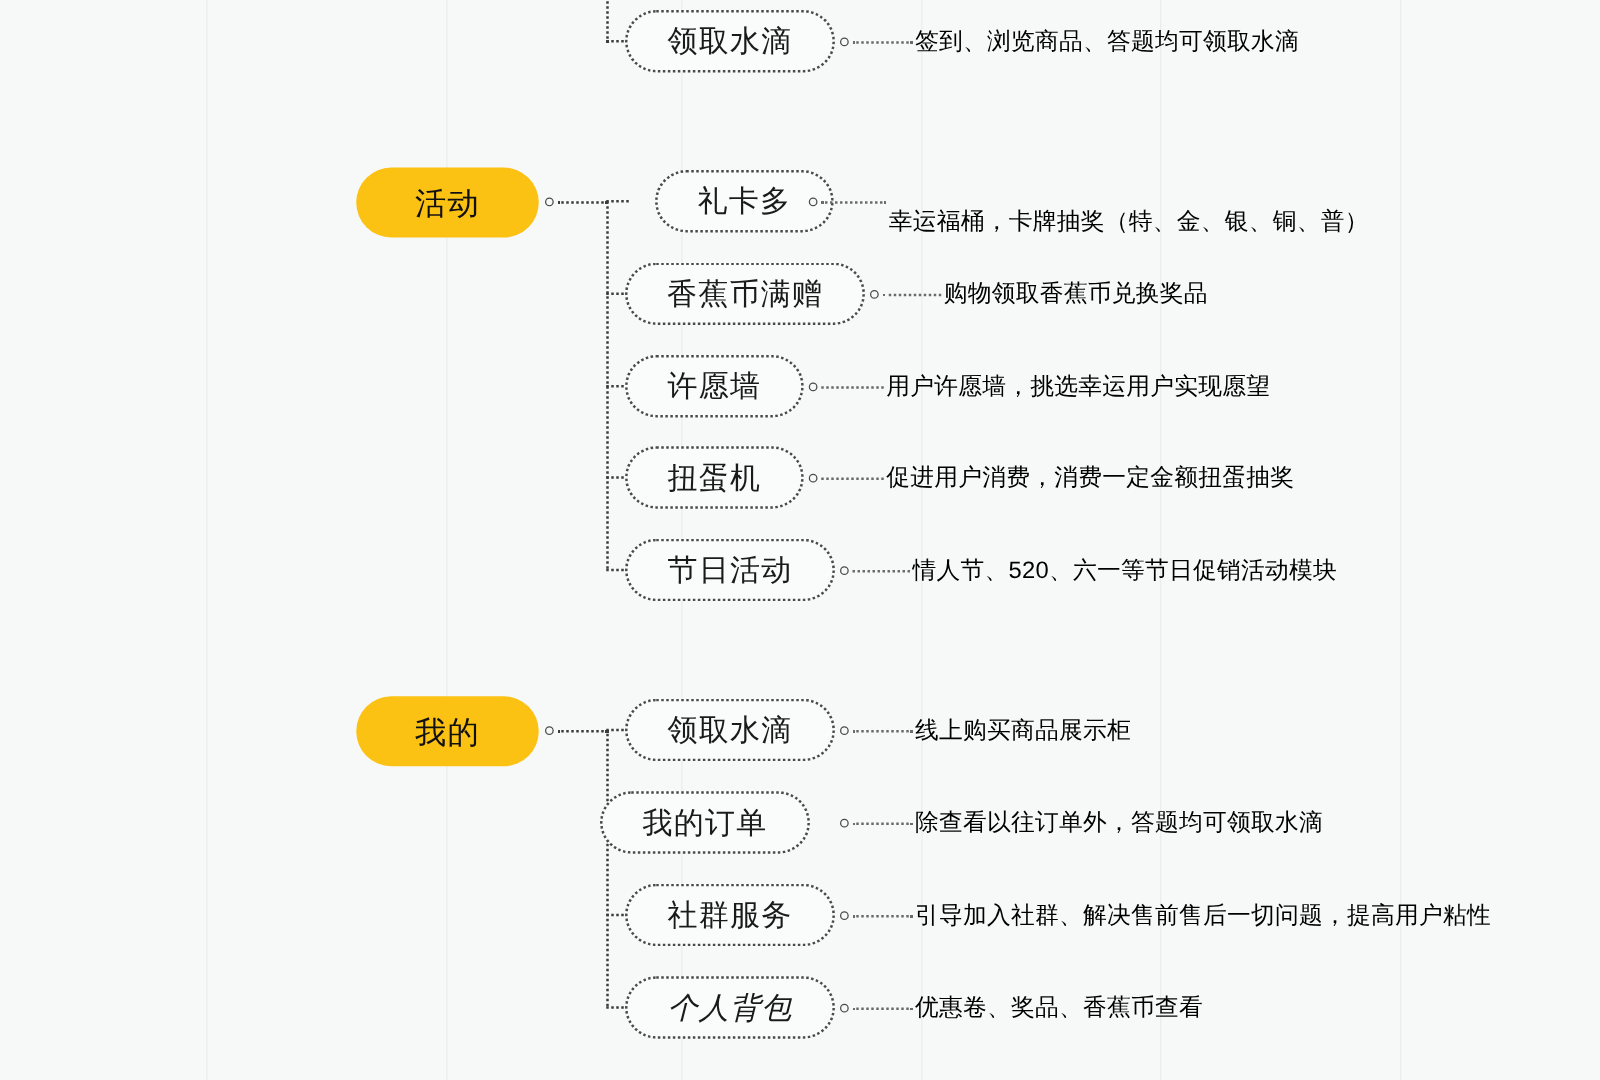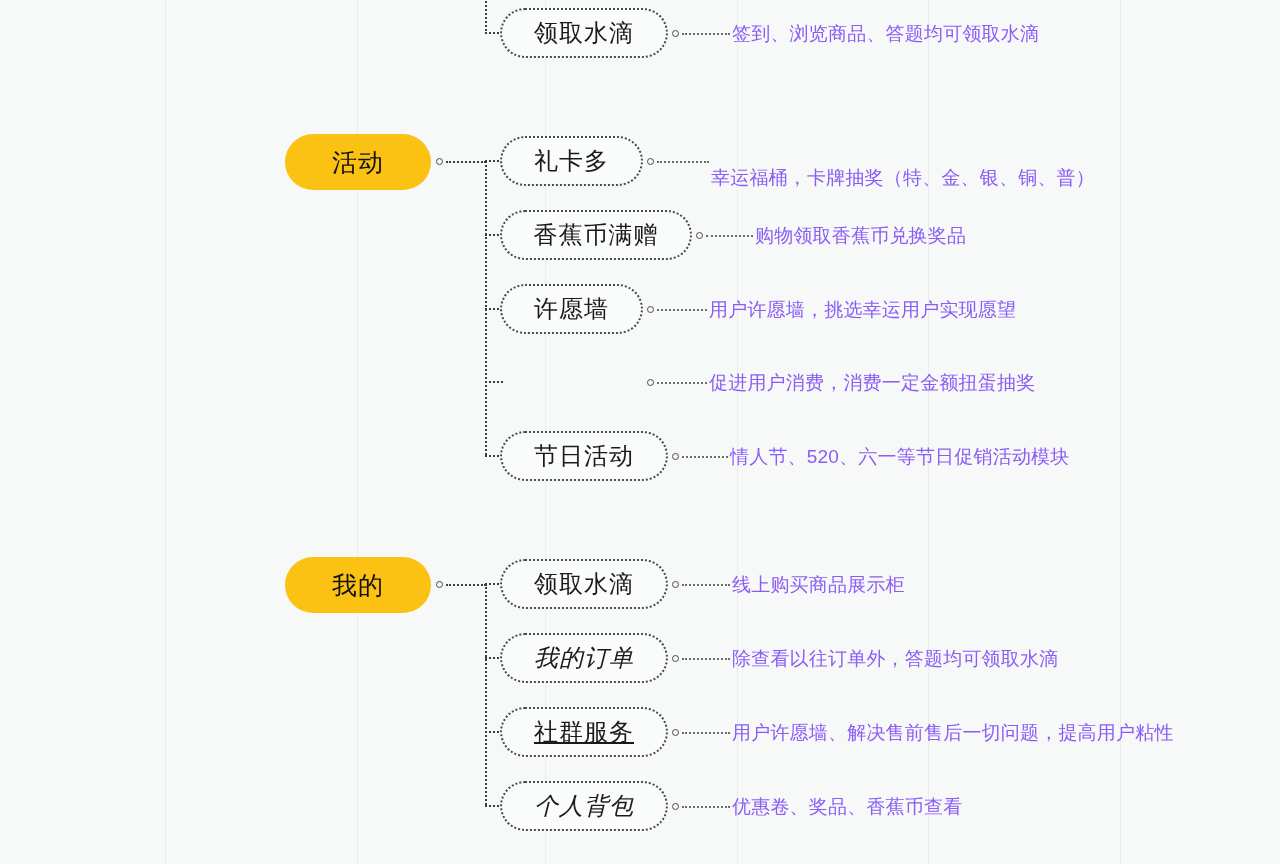--- a/index.html
+++ b/index.html
@@ -55,21 +55,21 @@
     justify-content: center;
     color: #1a1a1a;
     font-size: 24px;
     letter-spacing: 1px;
     white-space: nowrap;
   }
 
   
   .leaf-text {
     position: absolute;
-    color: #8b5cf6;
+    color: #000000;
     font-size: 19px;
     letter-spacing: 0.2px;
     white-space: nowrap;
     line-height: 1;
   }
 
   
   .h-dotted {
     position: absolute;
     height: 0;
@@ -119,21 +119,21 @@
   <div class="root-node" style="left:285px; top:134px;">
     <span>活动</span>
   </div>
 
   <div class="conn-dot" style="left:436px; top:158px;"></div>
   <div class="h-dotted" style="left:446px; top:161px; width:40px;"></div>
 
   <div class="v-dotted" style="left:485px; top:161px; height:294px;"></div>
 
   <div class="h-dotted" style="left:485px; top:160px; width:18px;"></div>
-  <div class="child-node" style="left:500px; top:136px; width:143px;">
+  <div class="child-node" style="left:524px; top:136px; width:143px;">
     <span>礼卡多</span>
   </div>
   <div class="conn-dot" style="left:647px; top:158px;"></div>
   <div class="h-dotted-fine" style="left:657px; top:161px; width:52px;"></div>
   <div class="leaf-text" style="left:711px; top:168px;">幸运福桶，卡牌抽奖（特、金、银、铜、普）</div>
 
   <div class="h-dotted" style="left:485px; top:234px; width:18px;"></div>
   <div class="child-node" style="left:500px; top:210px; width:192px;">
     <span>香蕉币满赠</span>
   </div>
@@ -143,20 +143,23 @@
 
   <div class="h-dotted" style="left:485px; top:308px; width:18px;"></div>
   <div class="child-node" style="left:500px; top:284px; width:143px;text-align:center;">
     <span>许愿墙</span>
   </div>
   <div class="conn-dot" style="left:647px; top:306px;"></div>
   <div class="h-dotted-fine" style="left:657px; top:309px; width:50px;"></div>
   <div class="leaf-text" style="left:709px; top:300px;">用户许愿墙，挑选幸运用户实现愿望</div>
 
   <div class="h-dotted" style="left:485px; top:381px; width:18px;"></div>
+  <div class="child-node" style="left:500px; top:357px; width:143px;">
+    <span>扭蛋机</span>
+  </div>
   <div class="conn-dot" style="left:647px; top:379px;"></div>
   <div class="h-dotted-fine" style="left:657px; top:382px; width:50px;"></div>
   <div class="leaf-text" style="left:709px; top:373px;">促进用户消费，消费一定金额扭蛋抽奖</div>
 
   <div class="h-dotted" style="left:485px; top:455px; width:18px;"></div>
   <div class="child-node" style="left:500px; top:431px; width:168px;">
     <span>节日活动</span>
   </div>
   <div class="conn-dot" style="left:672px; top:453px;"></div>
   <div class="h-dotted-fine" style="left:682px; top:456px; width:46px;"></div>
@@ -173,34 +176,34 @@
 
   <div class="h-dotted" style="left:485px; top:583px; width:18px;"></div>
   <div class="child-node" style="left:500px; top:559px; width:168px;">
     <span>领取水滴</span>
   </div>
   <div class="conn-dot" style="left:672px; top:581px;"></div>
   <div class="h-dotted-fine" style="left:682px; top:584px; width:48px;"></div>
   <div class="leaf-text" style="left:732px; top:575px;">线上购买商品展示柜</div>
 
   <div class="h-dotted" style="left:485px; top:657px; width:18px;"></div>
-  <div class="child-node" style="left:500px; top:633px; width:168px;font-style:italic;">
+  <div class="child-node" style="left:480px; top:633px; width:168px;">
     <span>我的订单</span>
   </div>
   <div class="conn-dot" style="left:672px; top:655px;"></div>
   <div class="h-dotted-fine" style="left:682px; top:658px; width:48px;"></div>
   <div class="leaf-text" style="left:732px; top:649px;">除查看以往订单外，答题均可领取水滴</div>
 
   <div class="h-dotted" style="left:485px; top:731px; width:18px;"></div>
-  <div class="child-node" style="left:500px; top:707px; width:168px;text-decoration:underline;">
+  <div class="child-node" style="left:500px; top:707px; width:168px;">
     <span>社群服务</span>
   </div>
   <div class="conn-dot" style="left:672px; top:729px;"></div>
   <div class="h-dotted-fine" style="left:682px; top:732px; width:48px;"></div>
-  <div class="leaf-text" style="left:732px; top:723px;">用户许愿墙、解决售前售后一切问题，提高用户粘性</div>
+  <div class="leaf-text" style="left:732px; top:723px;">引导加入社群、解决售前售后一切问题，提高用户粘性</div>
 
   <div class="h-dotted" style="left:485px; top:805px; width:18px;"></div>
   <div class="child-node" style="left:500px; top:781px; width:168px;font-style:italic;">
     <span>个人背包</span>
   </div>
   <div class="conn-dot" style="left:672px; top:803px;"></div>
   <div class="h-dotted-fine" style="left:682px; top:806px; width:48px;"></div>
   <div class="leaf-text" style="left:732px; top:797px;">优惠卷、奖品、香蕉币查看</div>
 
 </div>

